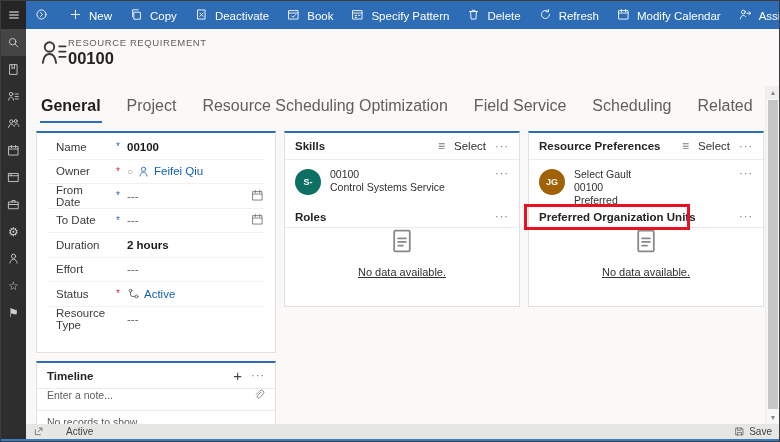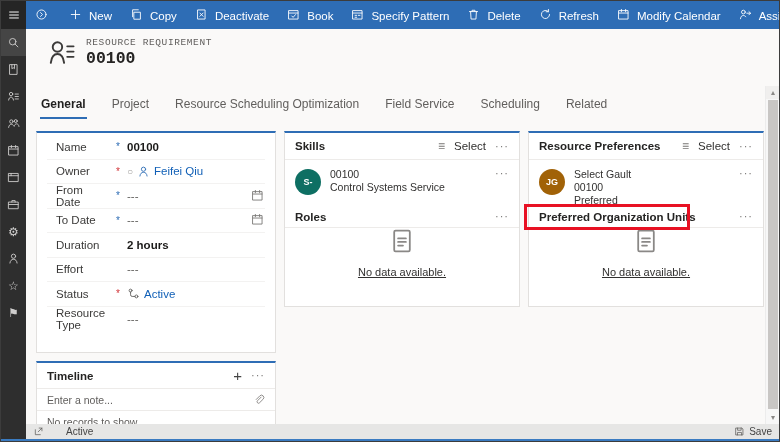--- a/index.html
+++ b/index.html
@@ -18,26 +18,26 @@
   
   #sidebar{position:absolute;left:0;top:28px;width:25px;bottom:2px;background:#2e2e2e;z-index:5;}
   .sb-item{width:25px;height:27px;display:flex;align-items:center;justify-content:center;color:#cfcecd;}
   .sb-item:first-child{background:#454545;}
   .sb-item .ic{width:13px;height:13px;}
   .sb-glyph{font-size:12px;line-height:1;color:#cfcecd;}
 
   
   #main{position:absolute;left:25px;top:28px;right:0;bottom:17px;background:#faf9f8;overflow:hidden;}
 
-  #rec-header{position:absolute;left:22px;top:8px;display:flex;align-items:center;gap:10px;font-family:Liberation Mono, monospace;}
+  #rec-header{position:absolute;left:14px;top:8px;display:flex;align-items:center;}
   #rec-icon{width:28px;height:28px;color:#3b3a39;}
   #rec-entity{font-size:9.5px;letter-spacing:.6px;color:#605e5c;}
   #rec-title{font-size:16.5px;color:#252423;font-weight:600;margin-top:1px;}
 
-  #tabs{position:absolute;left:14px;top:64px;display:flex;gap:24px;font-size:12px;color:#605e5c;}
+  #tabs{position:absolute;left:14px;top:64px;display:flex;gap:24px;font-size:16px;color:#605e5c;}
   .tab{padding:4px 1px 6px;cursor:default;}
   .tab.active{color:#201f1e;font-weight:700;border-bottom:2.5px solid #2e6db5;}
 
   .card{position:absolute;background:#fff;border:1px solid #e2e0de;border-top:2.5px solid #2e6db5;}
   #card-form{left:10px;top:102px;width:240px;height:222px;}
   #card-skills{left:258px;top:102px;width:236px;height:176px;}
   #card-pref{left:502px;top:102px;width:236px;height:176px;}
   #card-timeline{left:10px;top:332px;width:240px;height:70px;}
 
   
@@ -67,21 +67,21 @@
   .avatar{width:26px;height:26px;border-radius:50%;color:#fff;font-size:9px;font-weight:700;display:flex;align-items:center;justify-content:center;margin-top:2px;}
   .item-lines{font-size:10.5px;color:#323130;line-height:13px;margin-top:1px;}
   .item-more{position:absolute;right:10px;top:8px;}
   .section-head{display:flex;align-items:center;height:22px;padding:0 10px;border-bottom:1px solid #edebe9;position:relative;}
   .empty{flex:1;display:flex;flex-direction:column;align-items:center;gap:12px;color:#323130;font-size:11px;text-decoration:underline;}
   .doc-ic{width:26px;height:26px;color:#8a8886;}
   .vflex{display:flex;flex-direction:column;height:calc(100% - 28px);}
   #red-box{position:absolute;left:-5px;top:71px;width:166px;height:26px;border:3px solid #e81123;z-index:5;pointer-events:none;}
 
   
-  .note-row{display:flex;align-items:center;height:22px;padding:0 10px;border-bottom:1px solid #edebe9;color:#605e5c;font-size:10.5px;}
+  .note-row{display:flex;align-items:flex-start;height:22px;padding:0 10px;border-bottom:1px solid #edebe9;color:#605e5c;font-size:10.5px;}
   .note-row .clip{margin-left:auto;color:#797775;width:12px;height:12px;}
   .tl-empty{padding:5px 10px;color:#605e5c;font-size:10.5px;}
   .tl-plus{font-size:15px;color:#444;font-weight:400;}
 
   
   #vscroll{position:absolute;right:0;top:57px;bottom:0;width:14px;background:#f7f7f7;border-left:1px solid #ececec;}
   .scroll-arrow{position:absolute;left:0;width:14px;height:13px;display:flex;align-items:center;justify-content:center;font-size:8px;color:#8a8886;}
   #scroll-up{top:0;background:#f0efee;}
   #scroll-down{bottom:0;}
   #scroll-thumb{position:absolute;left:2px;top:14px;bottom:15px;width:10px;background:#c8c6c4;}

